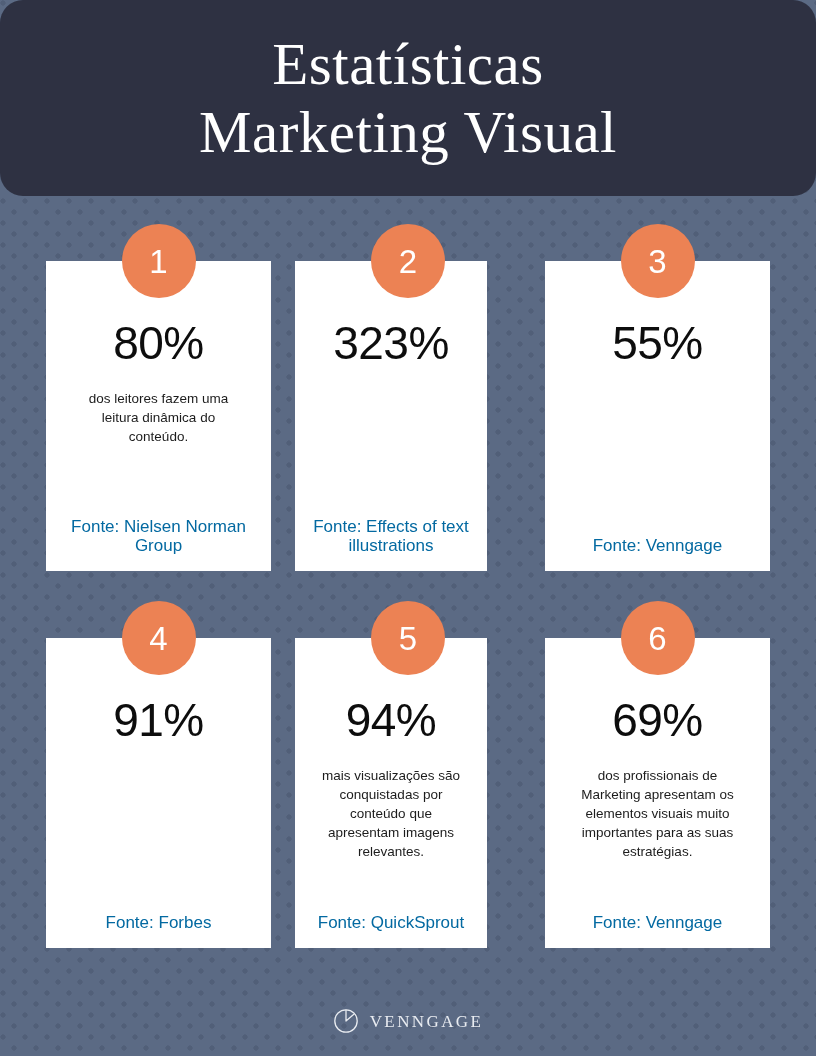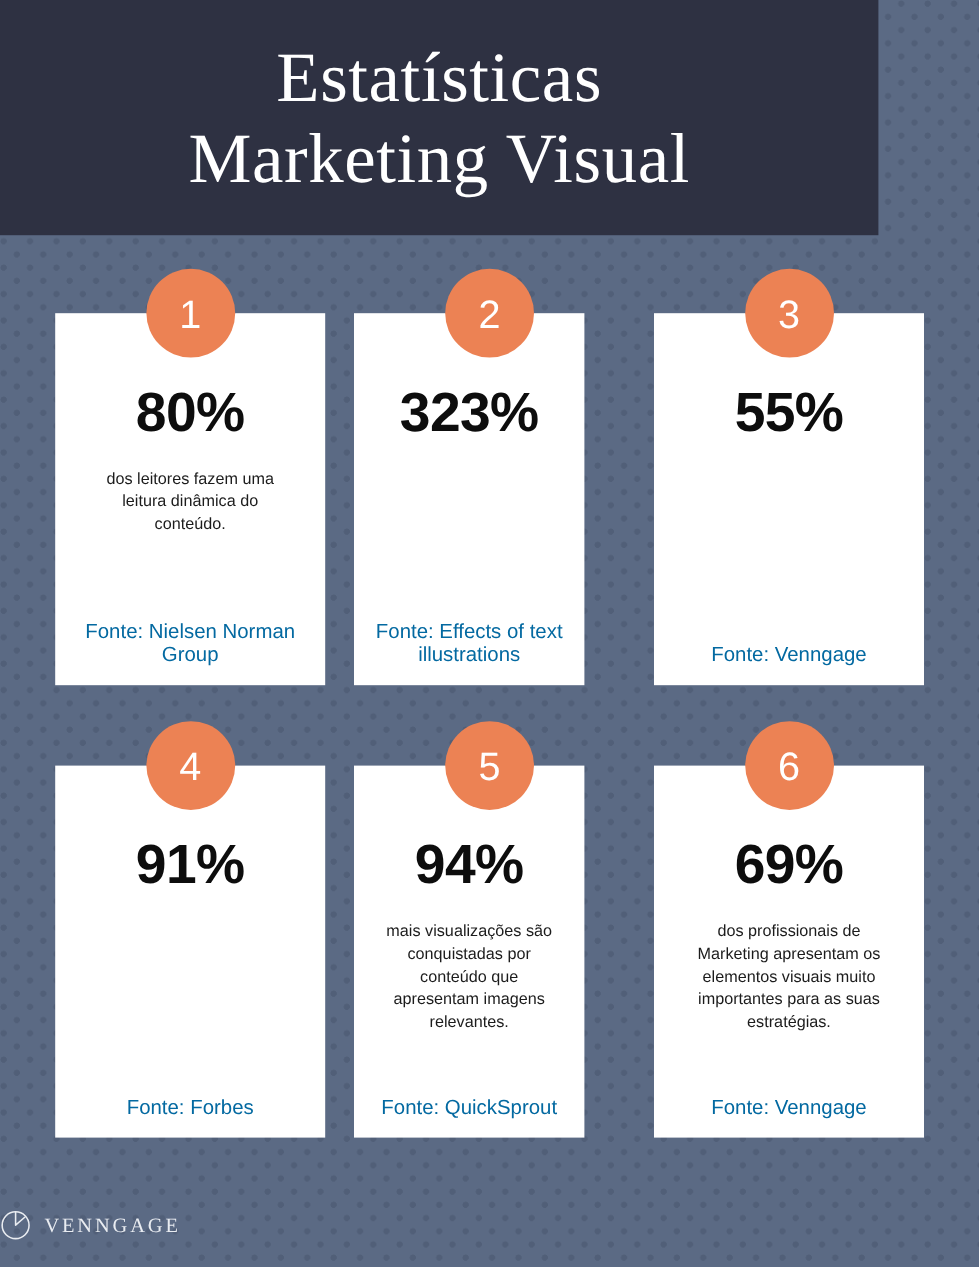--- a/index.html
+++ b/index.html
@@ -25,27 +25,28 @@
       radial-gradient(circle at 3px 3px, #515f78 2.4px, rgba(81,95,120,0) 2.8px);
     background-size: 22px 22px, 22px 22px;
     background-position: 0 0, 11px 11px;
   }
 
   
   .header {
     position: absolute;
     left: 0;
     top: 0;
-    width: 732px;
+    width: 816px;
     height: 196px;
     background: #2e3142;
     display: flex;
     flex-direction: column;
     align-items: center;
     justify-content: center;
+    border-radius: 23px;
   }
   .header-title {
     font-family: "Liberation Serif", "DejaVu Serif", serif;
     color: #ffffff;
     font-size: 59px;
     line-height: 68px;
     letter-spacing: 0.5px;
     text-align: center;
     font-weight: 400;
     margin: 0;
@@ -110,21 +111,21 @@
     color: #ffffff;
     font-size: 33px;
     line-height: 33px;
     font-weight: 400;
     font-family: "Liberation Sans", sans-serif;
   }
 
   .stat {
     font-size: 46px;
     line-height: 48px;
-    font-weight: bold;
+    font-weight: normal;
     color: #0d0d0d;
     letter-spacing: -0.5px;
     text-align: center;
     margin: 0 0 10px 0;
   }
   .desc {
     font-size: 13.5px;
     line-height: 19px;
     color: #1c1c1c;
     text-align: center;
@@ -148,20 +149,21 @@
 
   
   .footer {
     position: absolute;
     left: 0;
     bottom: 0;
     width: 816px;
     height: 70px;
     display: flex;
     align-items: center;
+    justify-content: center;
     gap: 11px;
   }
   .logo-mark {
     width: 26px;
     height: 26px;
     display: block;
   }
   .logo-text {
     font-family: "Liberation Serif", "DejaVu Serif", serif;
     color: #e9ecf1;

